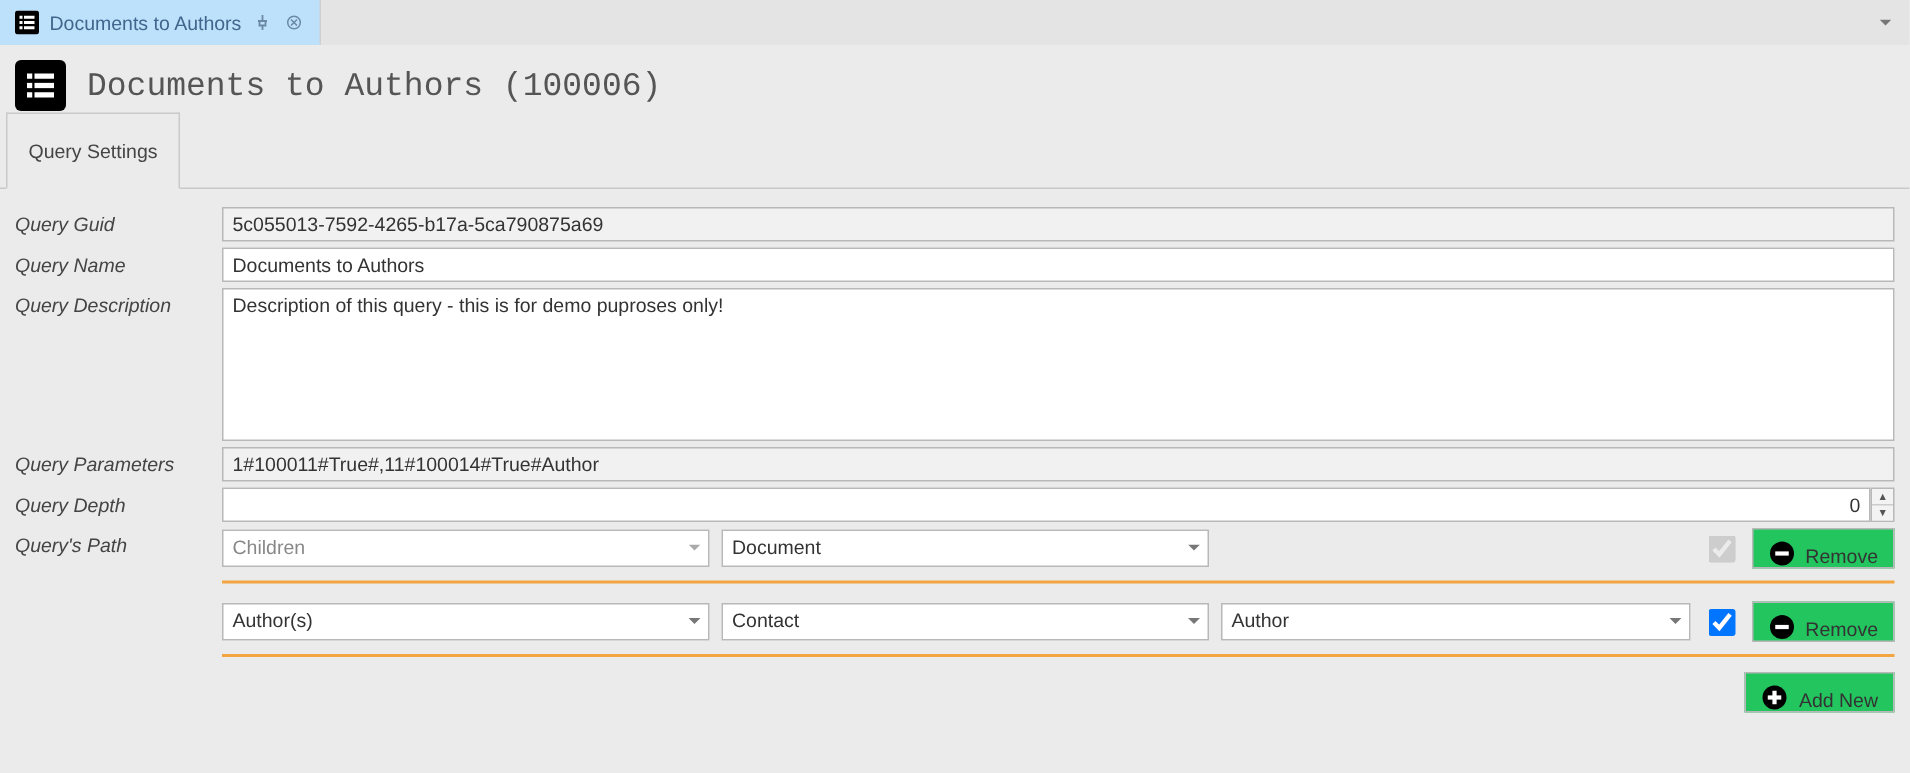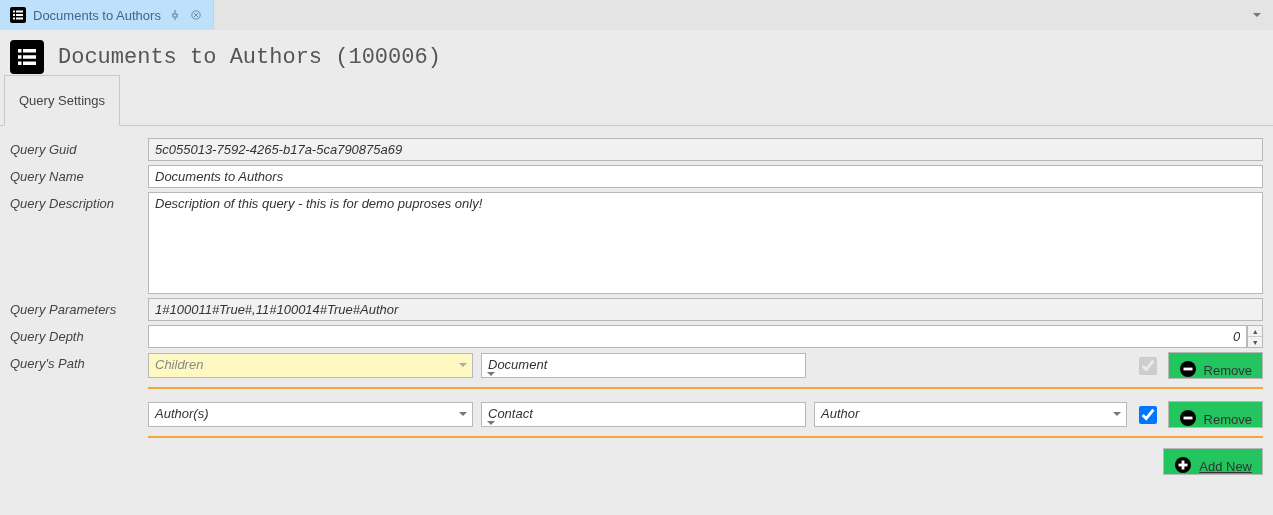--- a/index.html
+++ b/index.html
@@ -117,21 +117,20 @@
     flex-direction: column;
   }
   input.tb, .combo, textarea.ta, .spinbox {
     border: 1px solid #b8b8b8;
     background: #fff;
     font-family: inherit;
     font-size: 13px;
     color: #333;
     padding: 3px 6px;
     width: 100%;
-    font-style: italic;
   }
   input.tb.readonly {
     background: #f1f1f1;
   }
   textarea.ta {
     resize: none;
     height: 102px;
     overflow-y: scroll;
   }
   .spinbox-wrap {
@@ -162,31 +161,31 @@
     margin-bottom: 12px;
   }
   .combo {
     position: relative;
     padding: 0;
     display: flex;
     align-items: stretch;
     height: 25px;
     cursor: pointer;
   }
-  .combo.disabled { background:#fef9c3; color:#888; }
+  .combo.disabled { background:#ffffff; color:#888; }
   .combo .combo-text {
     flex:1; padding: 3px 6px; white-space:nowrap; overflow:hidden;
   }
   .combo .combo-caret {
     width: 18px;
     display:flex;align-items:center;justify-content:center;
     color:#777;
   }
   .combo-a { width: 325px; flex-shrink:0; }
-  .combo-b { width: 325px; flex-shrink:0;flex-direction:column; }
+  .combo-b { width: 325px; flex-shrink:0; }
   .combo-c { flex:1; }
 
   .chk {
     width: 18px; height:18px;
     flex-shrink:0;
   }
   .btn {
     height: 27px;
     border: 1px solid #b8b8b8;
     background: #22c55e;
@@ -196,21 +195,21 @@
     padding: 0 10px;
     font-family: inherit;
     font-size: 13px;
     color: #333;
     cursor: pointer;
     flex-shrink:0;
   }
   .btn .btn-icon { width:18px;height:18px;display:inline-flex;align-items:center;justify-content:center; }
 
   .addnew-row {
-    display:flex; justify-content:flex-end; margin-top:-2px;text-decoration:underline;
+    display:flex; justify-content:flex-end; margin-top:-2px;
   }
 
   svg { display:block; }
 </style>
 </head>
 <body>
 
 <div class="tabbar">
   <div class="tab">
     <span class="tab-icon">

